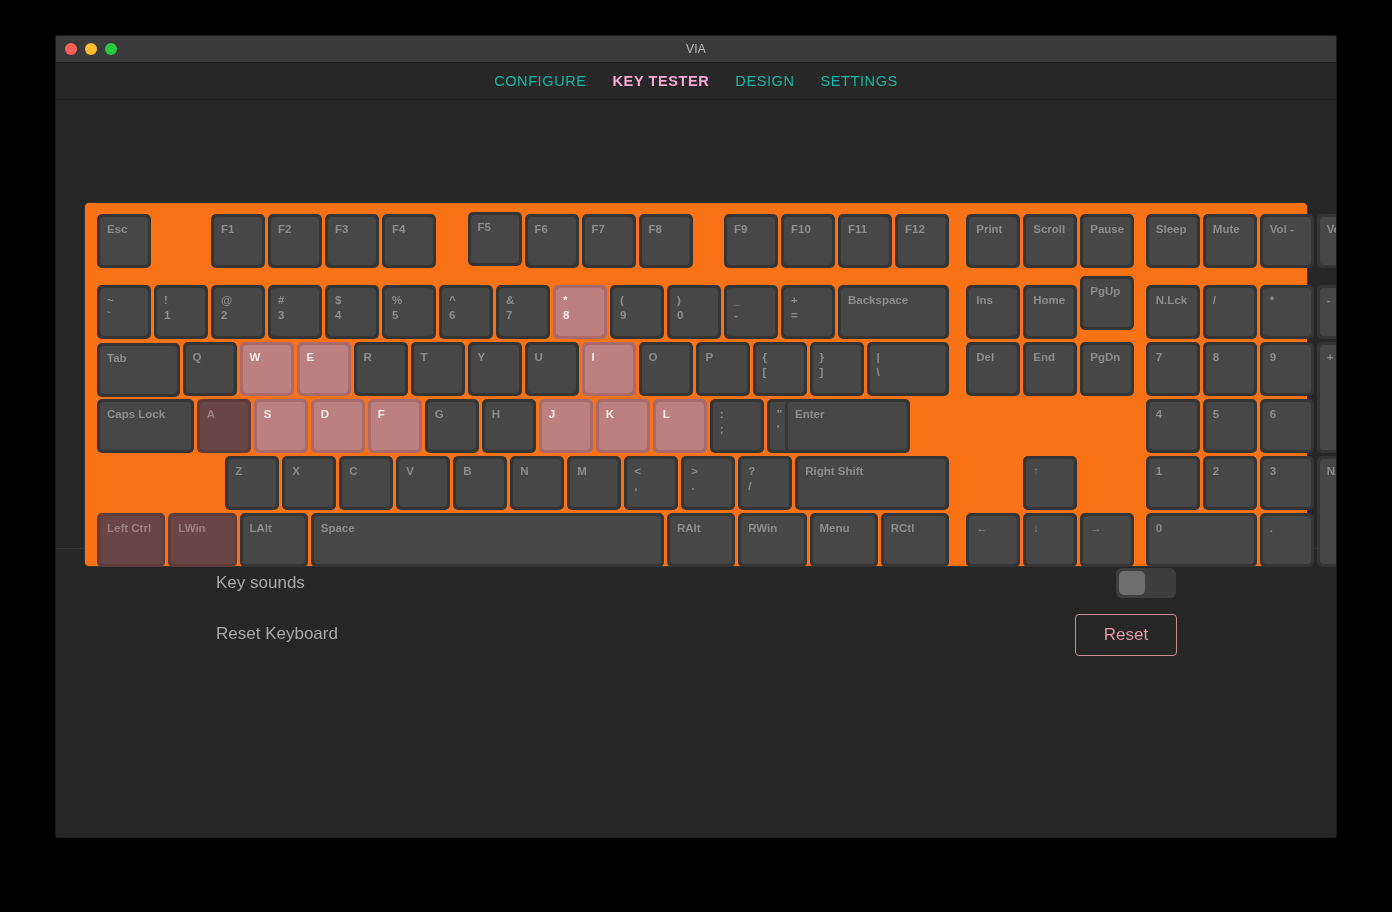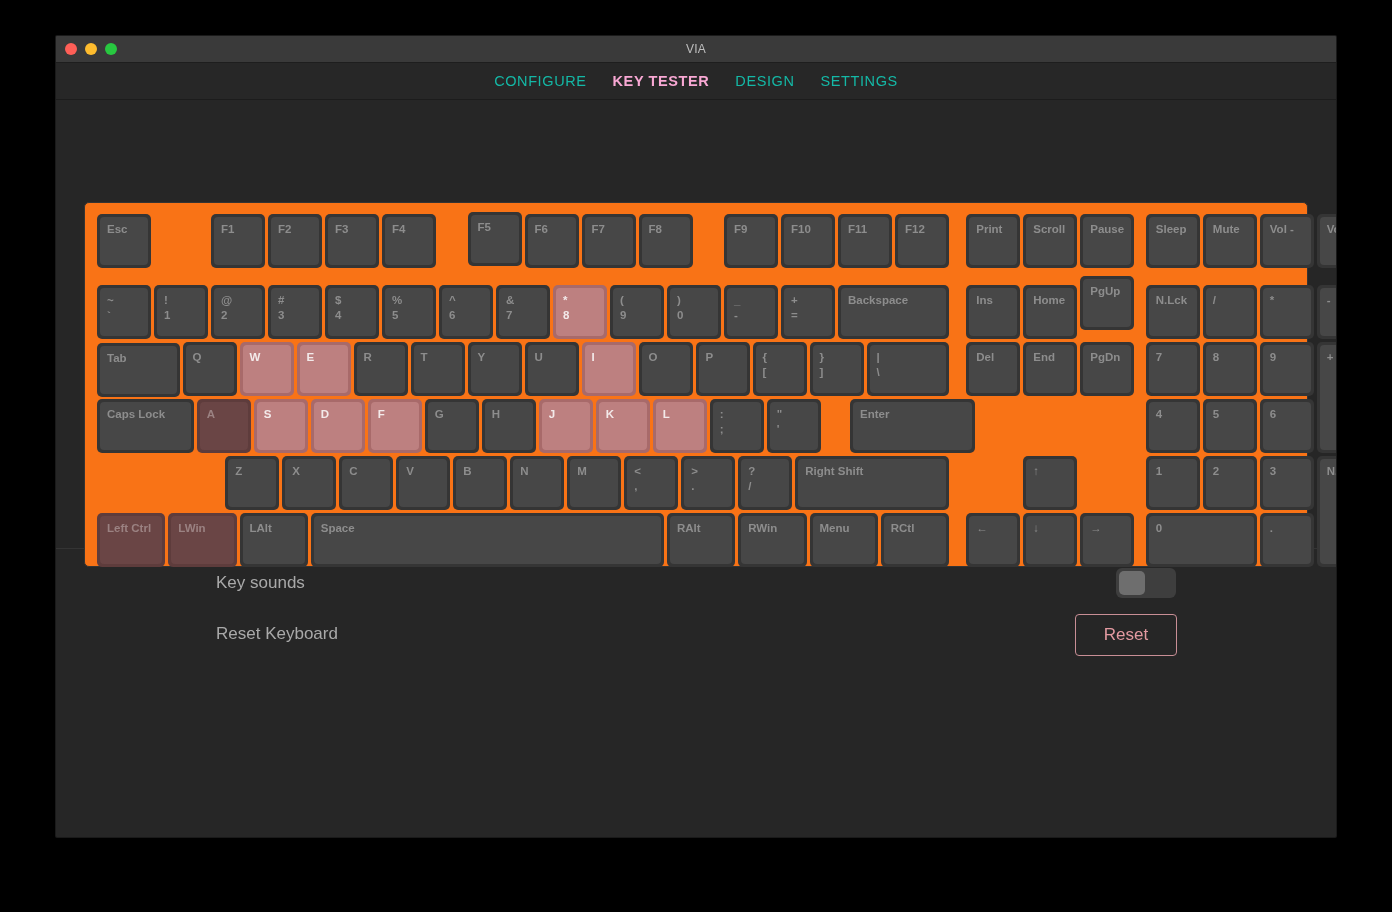--- a/index.html
+++ b/index.html
@@ -442,21 +442,21 @@
             <div class="cap">L</div>
           </div>
           <div class="key" style="left: 624.75px; top: 196.25px; width: 54px; height: 54px;">
             <div class="cap">:
 ;</div>
           </div>
           <div class="key" style="left: 681.75px; top: 196.25px; width: 54px; height: 54px;">
             <div class="cap">"
 '</div>
           </div>
-          <div class="key" style="left: 765px; top: 196.25px; width: 125.25px; height: 54px;">
+          <div class="key" style="left: 700px; top: 196.25px; width: 125.25px; height: 54px;">
             <div class="cap">Enter</div>
           </div>
           <div class="key" style="left: 1060.8px; top: 196.25px; width: 54px; height: 54px;">
             <div class="cap">4</div>
           </div>
           <div class="key" style="left: 1117.8px; top: 196.25px; width: 54px; height: 54px;">
             <div class="cap">5</div>
           </div>
           <div class="key" style="left: 1174.8px; top: 196.25px; width: 54px; height: 54px;">
             <div class="cap">6</div>

